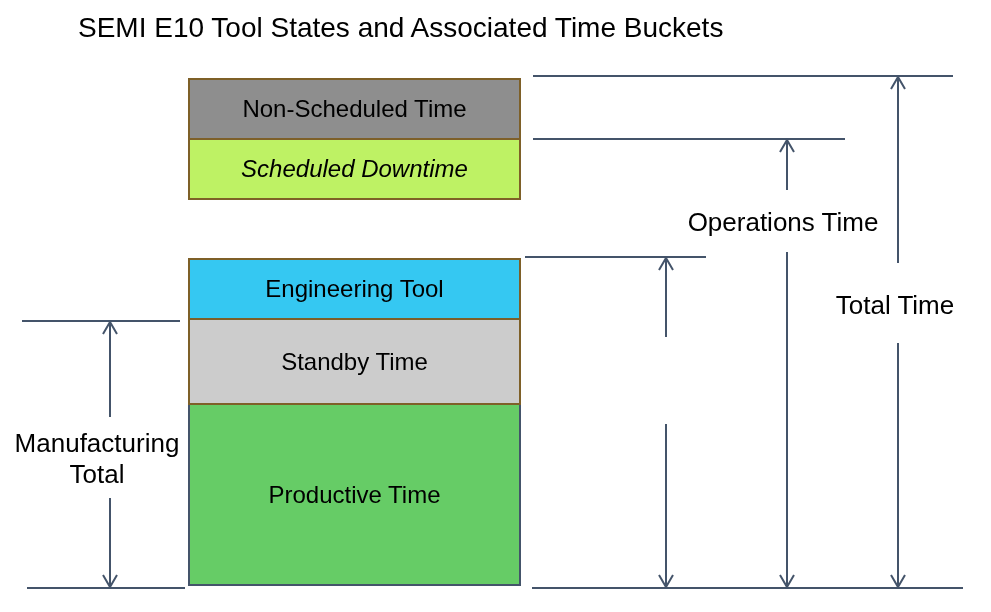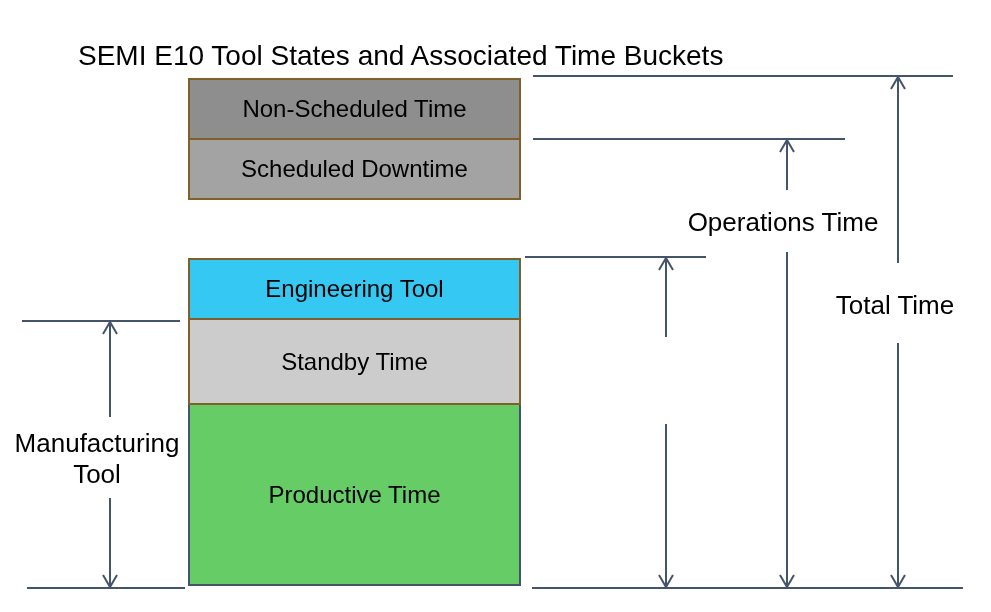--- a/index.html
+++ b/index.html
@@ -12,21 +12,20 @@
     color: #000000;
     overflow: hidden;
   }
   .title {
     position: absolute;
     left: 78px;
     top: 12px;
     font-size: 28px;
     color: #000000;
     white-space: nowrap;
-    margin-top: 28px;
   }
   .overlay {
     position: absolute;
     left: 0; top: 0;
     width: 991px; height: 612px;
     pointer-events: none;
   }
   .bar {
     position: absolute;
     left: 188px;
@@ -108,31 +107,31 @@
       <line class="guide" x1="110" y1="323" x2="110" y2="417"></line>
       <line class="guide" x1="110" y1="498" x2="110" y2="586"></line>
       <polyline class="guide" points="103,575 110,587 117,575"></polyline>
     </g>
   </svg>
 
   <div class="bar">
     <div class="seg seg0" style="background-color: rgb(142, 142, 142);">
       <span>Non-Scheduled Time</span>
     </div>
-    <div class="seg seg1" style="background-color: #a3a3a3;">
+    <div class="seg seg1" style="background-color: #bef264; font-style: italic;">
       <span>Scheduled Downtime</span>
     </div>
     <div class="seg seg3" style="background-color: rgb(53, 200, 242);">
       <span>Engineering Tool</span>
     </div>
     <div class="seg seg4" style="background-color: rgb(204, 204, 204);">
       <span>Standby Time</span>
     </div>
     <div class="seg seg5" style="background-color: rgb(102, 204, 102);">
       <span>Productive Time</span>
     </div>
   </div>
 
-  <div class="mlabel manufacturing">Manufacturing Tool</div>
+  <div class="mlabel manufacturing">Manufacturing Total</div>
   <div class="mlabel total">Total Time</div>
   <div class="mlabel operations">Operations Time</div>
 
 </div>
 
 </body></html>

